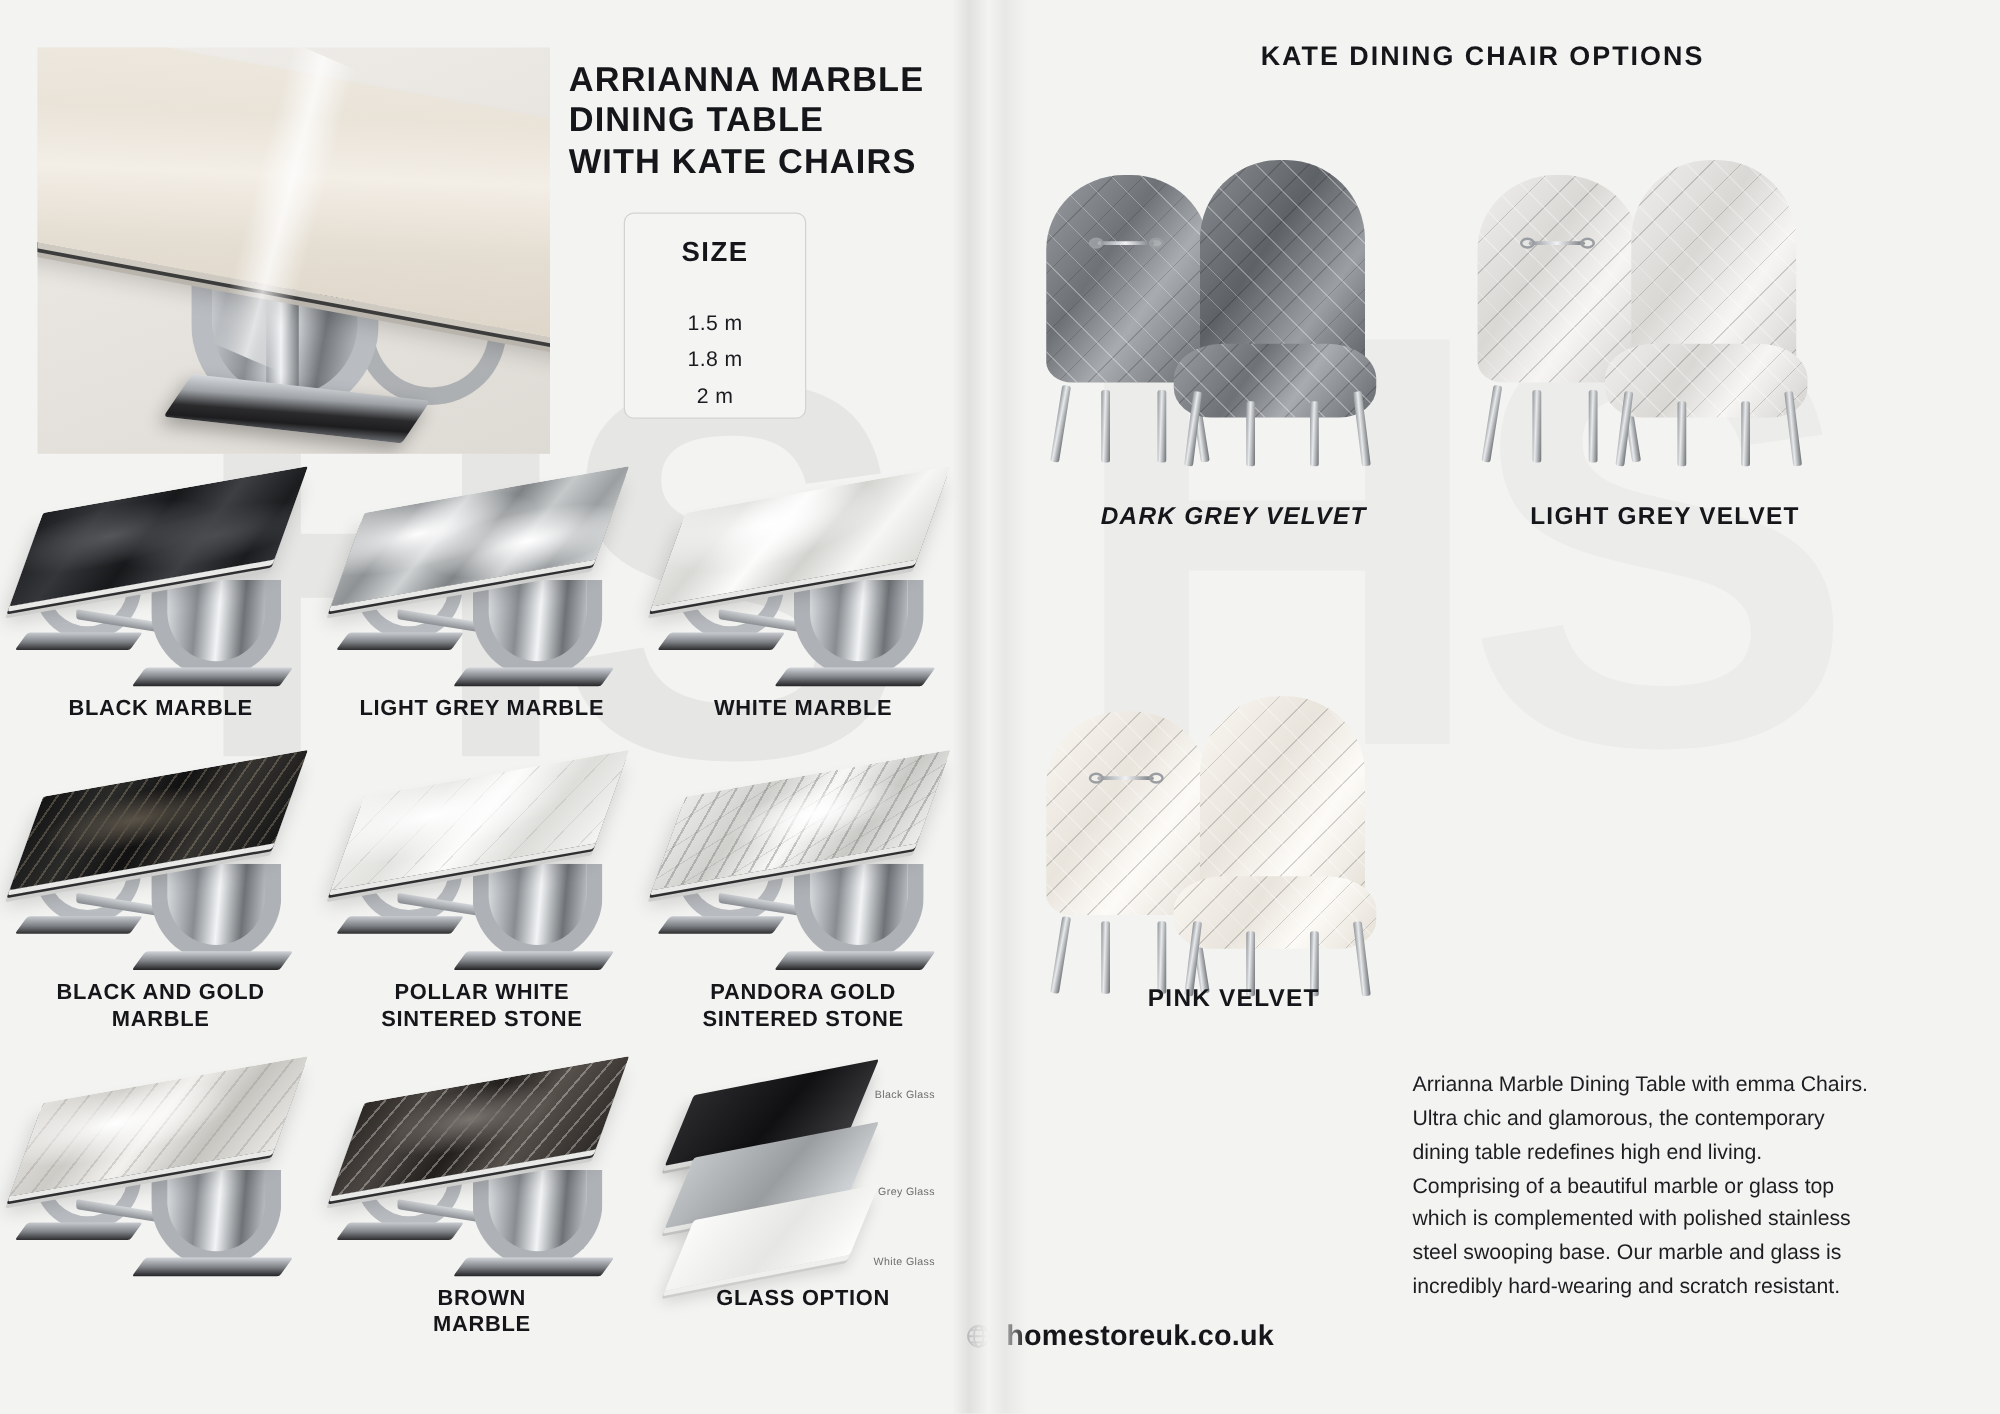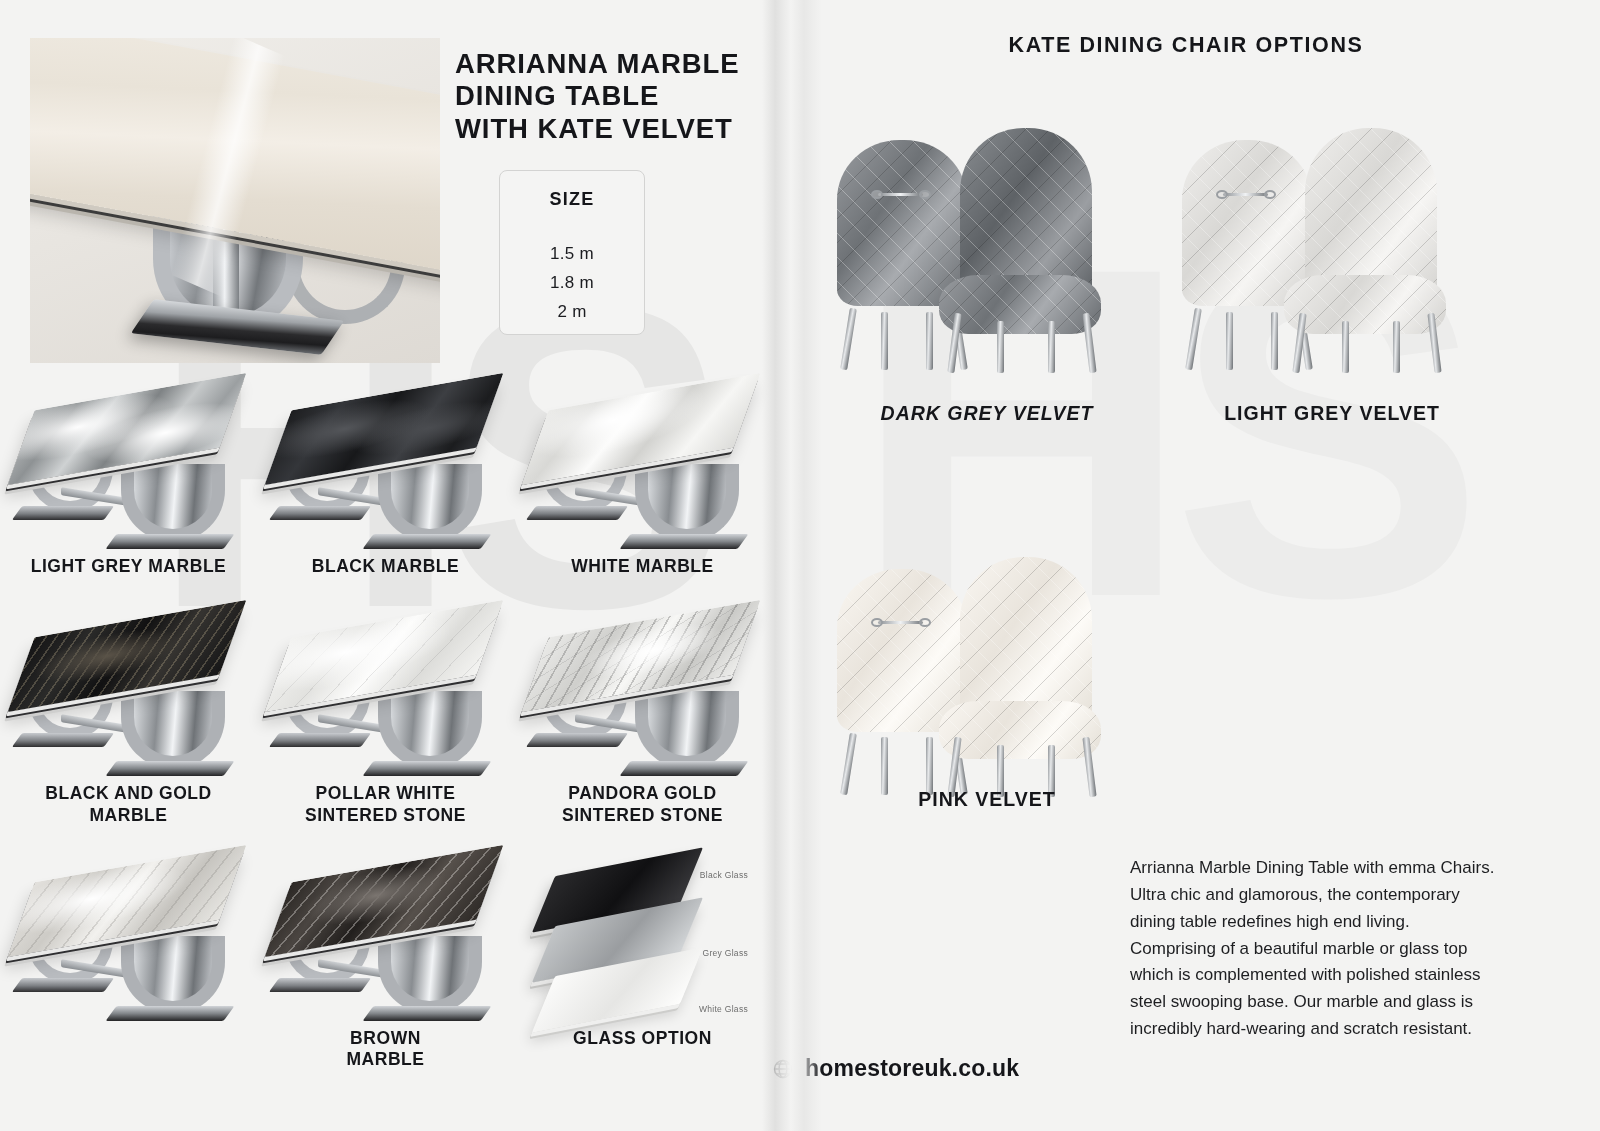--- a/index.html
+++ b/index.html
@@ -94,21 +94,21 @@
     font-size: 27.5px; font-weight: 700; letter-spacing: .9px;
     line-height: 1.18; color: #15161a; z-index: 3;
   }
 
   
   .size-card {
     position: absolute; left: 499px; top: 170px; width: 146px; height: 165px;
     border: 1px solid #d3d3d2; border-radius: 8px; background: #f4f4f3;
     text-align: center; z-index: 3;
   }
-  .size-title { margin-top: 18px; font-size: 18px; font-weight: 700; letter-spacing: 1.2px; color: #15161a; }
+  .size-title { margin-top: 18px; font-size: 22px; font-weight: 700; letter-spacing: 1.2px; color: #15161a; }
   .size-list { margin-top: 34px; }
   .size-list div { font-size: 17px; font-weight: 500; color: #1b1c20; margin-bottom: 9px; letter-spacing: .3px; }
 
   
   .grid { position: absolute; left: 0; top: 378px; width: 772px; z-index: 2; }
   .row { display: flex; }
   .cell { width: 257px; position: relative; }
   .thumb-wrap { height: 178px; position: relative; }
   .cap {
     text-align: center; font-size: 17.5px; font-weight: 700; letter-spacing: .55px;
@@ -275,21 +275,21 @@
         <div class="hero-stem"></div>
         <div class="hero-plate"></div>
       </div>
       <div class="hero-top">
         <div class="hero-sheen"></div>
       </div>
     </div>
 
     <div class="headline" style="white-space:pre-line">ARRIANNA MARBLE
 DINING TABLE
-WITH KATE VELVET</div>
+WITH KATE CHAIRS</div>
 
     <div class="size-card">
       <div class="size-title">SIZE</div>
       <div class="size-list">
         <div>1.5 m</div>
         <div>1.8 m</div>
         <div>2 m</div>
       </div>
     </div>
 
@@ -297,38 +297,38 @@
 
       <div class="row">
         <div class="cell">
           <div class="thumb-wrap">
             <div class="tbl">
               <div class="leg-far"></div>
               <div class="leg-far-plate"></div>
               <div class="rail"></div>
               <div class="leg-near"></div>
               <div class="leg-near-plate"></div>
+              <div class="top m-black"></div>
+            </div>
+          </div>
+          <div class="cap" style="white-space:pre-line">BLACK MARBLE</div>
+        </div>
+
+        <div class="cell">
+          <div class="thumb-wrap">
+            <div class="tbl">
+              <div class="leg-far"></div>
+              <div class="leg-far-plate"></div>
+              <div class="rail"></div>
+              <div class="leg-near"></div>
+              <div class="leg-near-plate"></div>
               <div class="top m-lightgrey"></div>
             </div>
           </div>
           <div class="cap" style="white-space:pre-line">LIGHT GREY MARBLE</div>
-        </div>
-
-        <div class="cell">
-          <div class="thumb-wrap">
-            <div class="tbl">
-              <div class="leg-far"></div>
-              <div class="leg-far-plate"></div>
-              <div class="rail"></div>
-              <div class="leg-near"></div>
-              <div class="leg-near-plate"></div>
-              <div class="top m-black"></div>
-            </div>
-          </div>
-          <div class="cap" style="white-space:pre-line">BLACK MARBLE</div>
         </div>
 
         <div class="cell">
           <div class="thumb-wrap">
             <div class="tbl">
               <div class="leg-far"></div>
               <div class="leg-far-plate"></div>
               <div class="rail"></div>
               <div class="leg-near"></div>
               <div class="leg-near-plate"></div>

